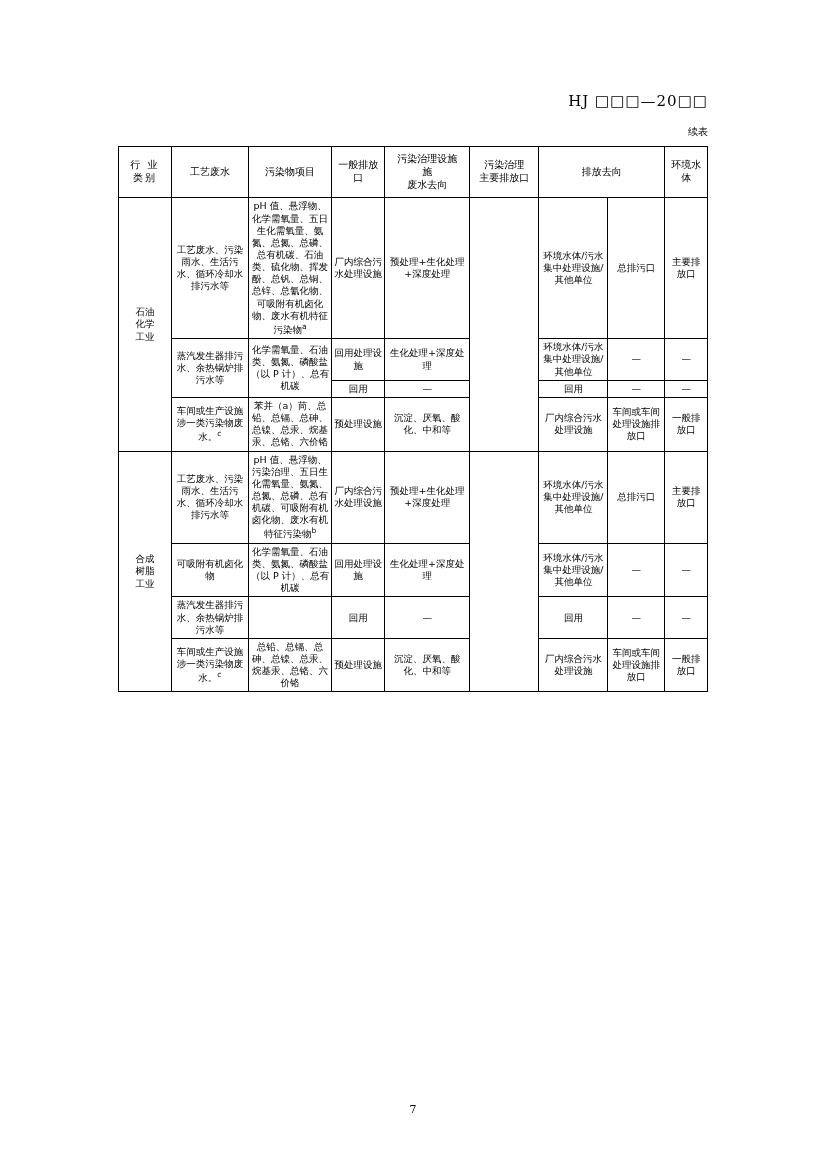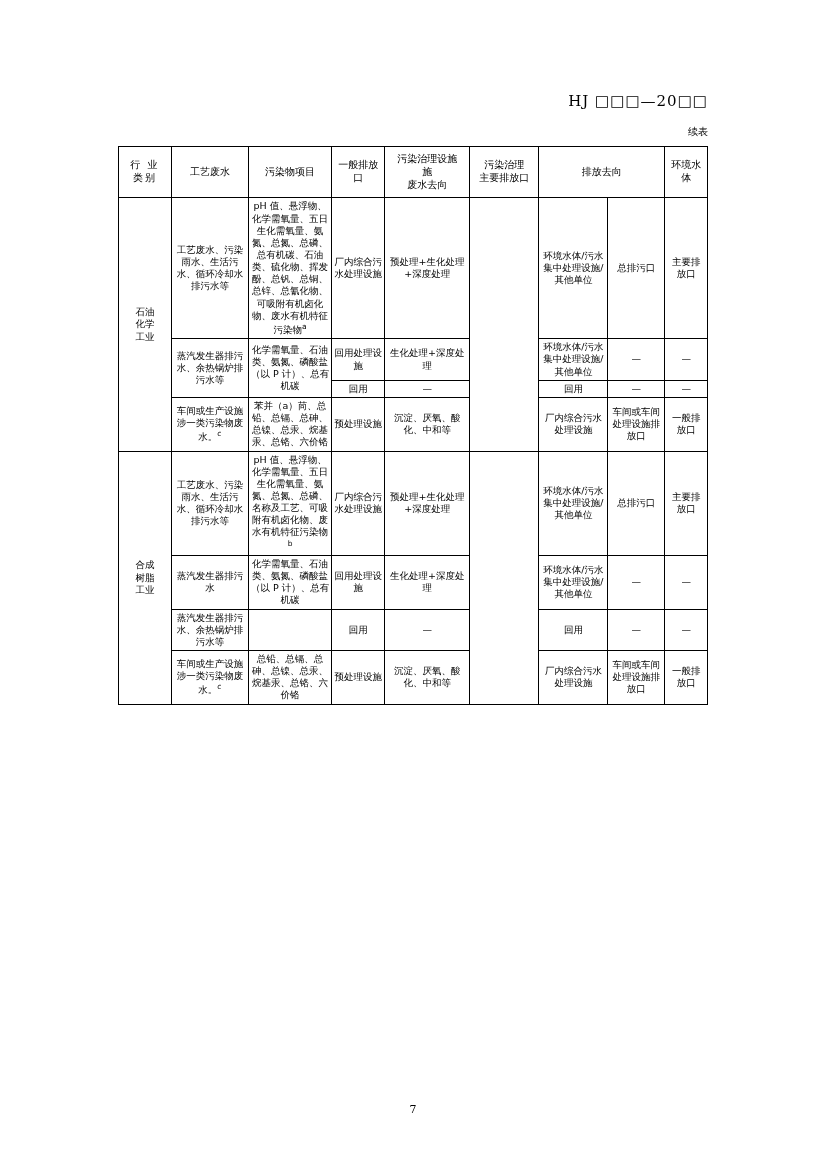--- a/index.html
+++ b/index.html
@@ -164,31 +164,31 @@
       </tr>
 
       <tr>
         <td rowspan="4">
           <div>合成</div>
           <div>树脂</div>
           <div>工业</div>
         </td>
         <td>工艺废水、污染雨水、生活污水、循环冷却水排污水等</td>
         <td>
-          <span>pH 值、悬浮物、化学需氧量、五日生化需氧量、氨氮、总氮、总磷、名称及工艺、可吸附有机卤化物、废水有机特征污染物</span><span class="sup">b</span>
+          <span>pH 值、悬浮物、污染治理、五日生化需氧量、氨氮、总氮、总磷、总有机碳、可吸附有机卤化物、废水有机特征污染物</span><span class="sup">b</span>
         </td>
         <td>厂内综合污水处理设施</td>
         <td>预处理+生化处理+深度处理</td>
         <td rowspan="4"></td>
         <td>环境水体/污水集中处理设施/其他单位</td>
         <td>总排污口</td>
         <td>主要排放口</td>
       </tr>
       <tr>
-        <td>蒸汽发生器排污水</td>
+        <td>可吸附有机卤化物</td>
         <td>化学需氧量、石油类、氨氮、磷酸盐（以 P 计）、总有机碳</td>
         <td>回用处理设施</td>
         <td>生化处理+深度处理</td>
         <td>环境水体/污水集中处理设施/其他单位</td>
         <td class="dash">—</td>
         <td class="dash">—</td>
       </tr>
       <tr>
         <td>蒸汽发生器排污水、余热锅炉排污水等</td>
         <td></td>

